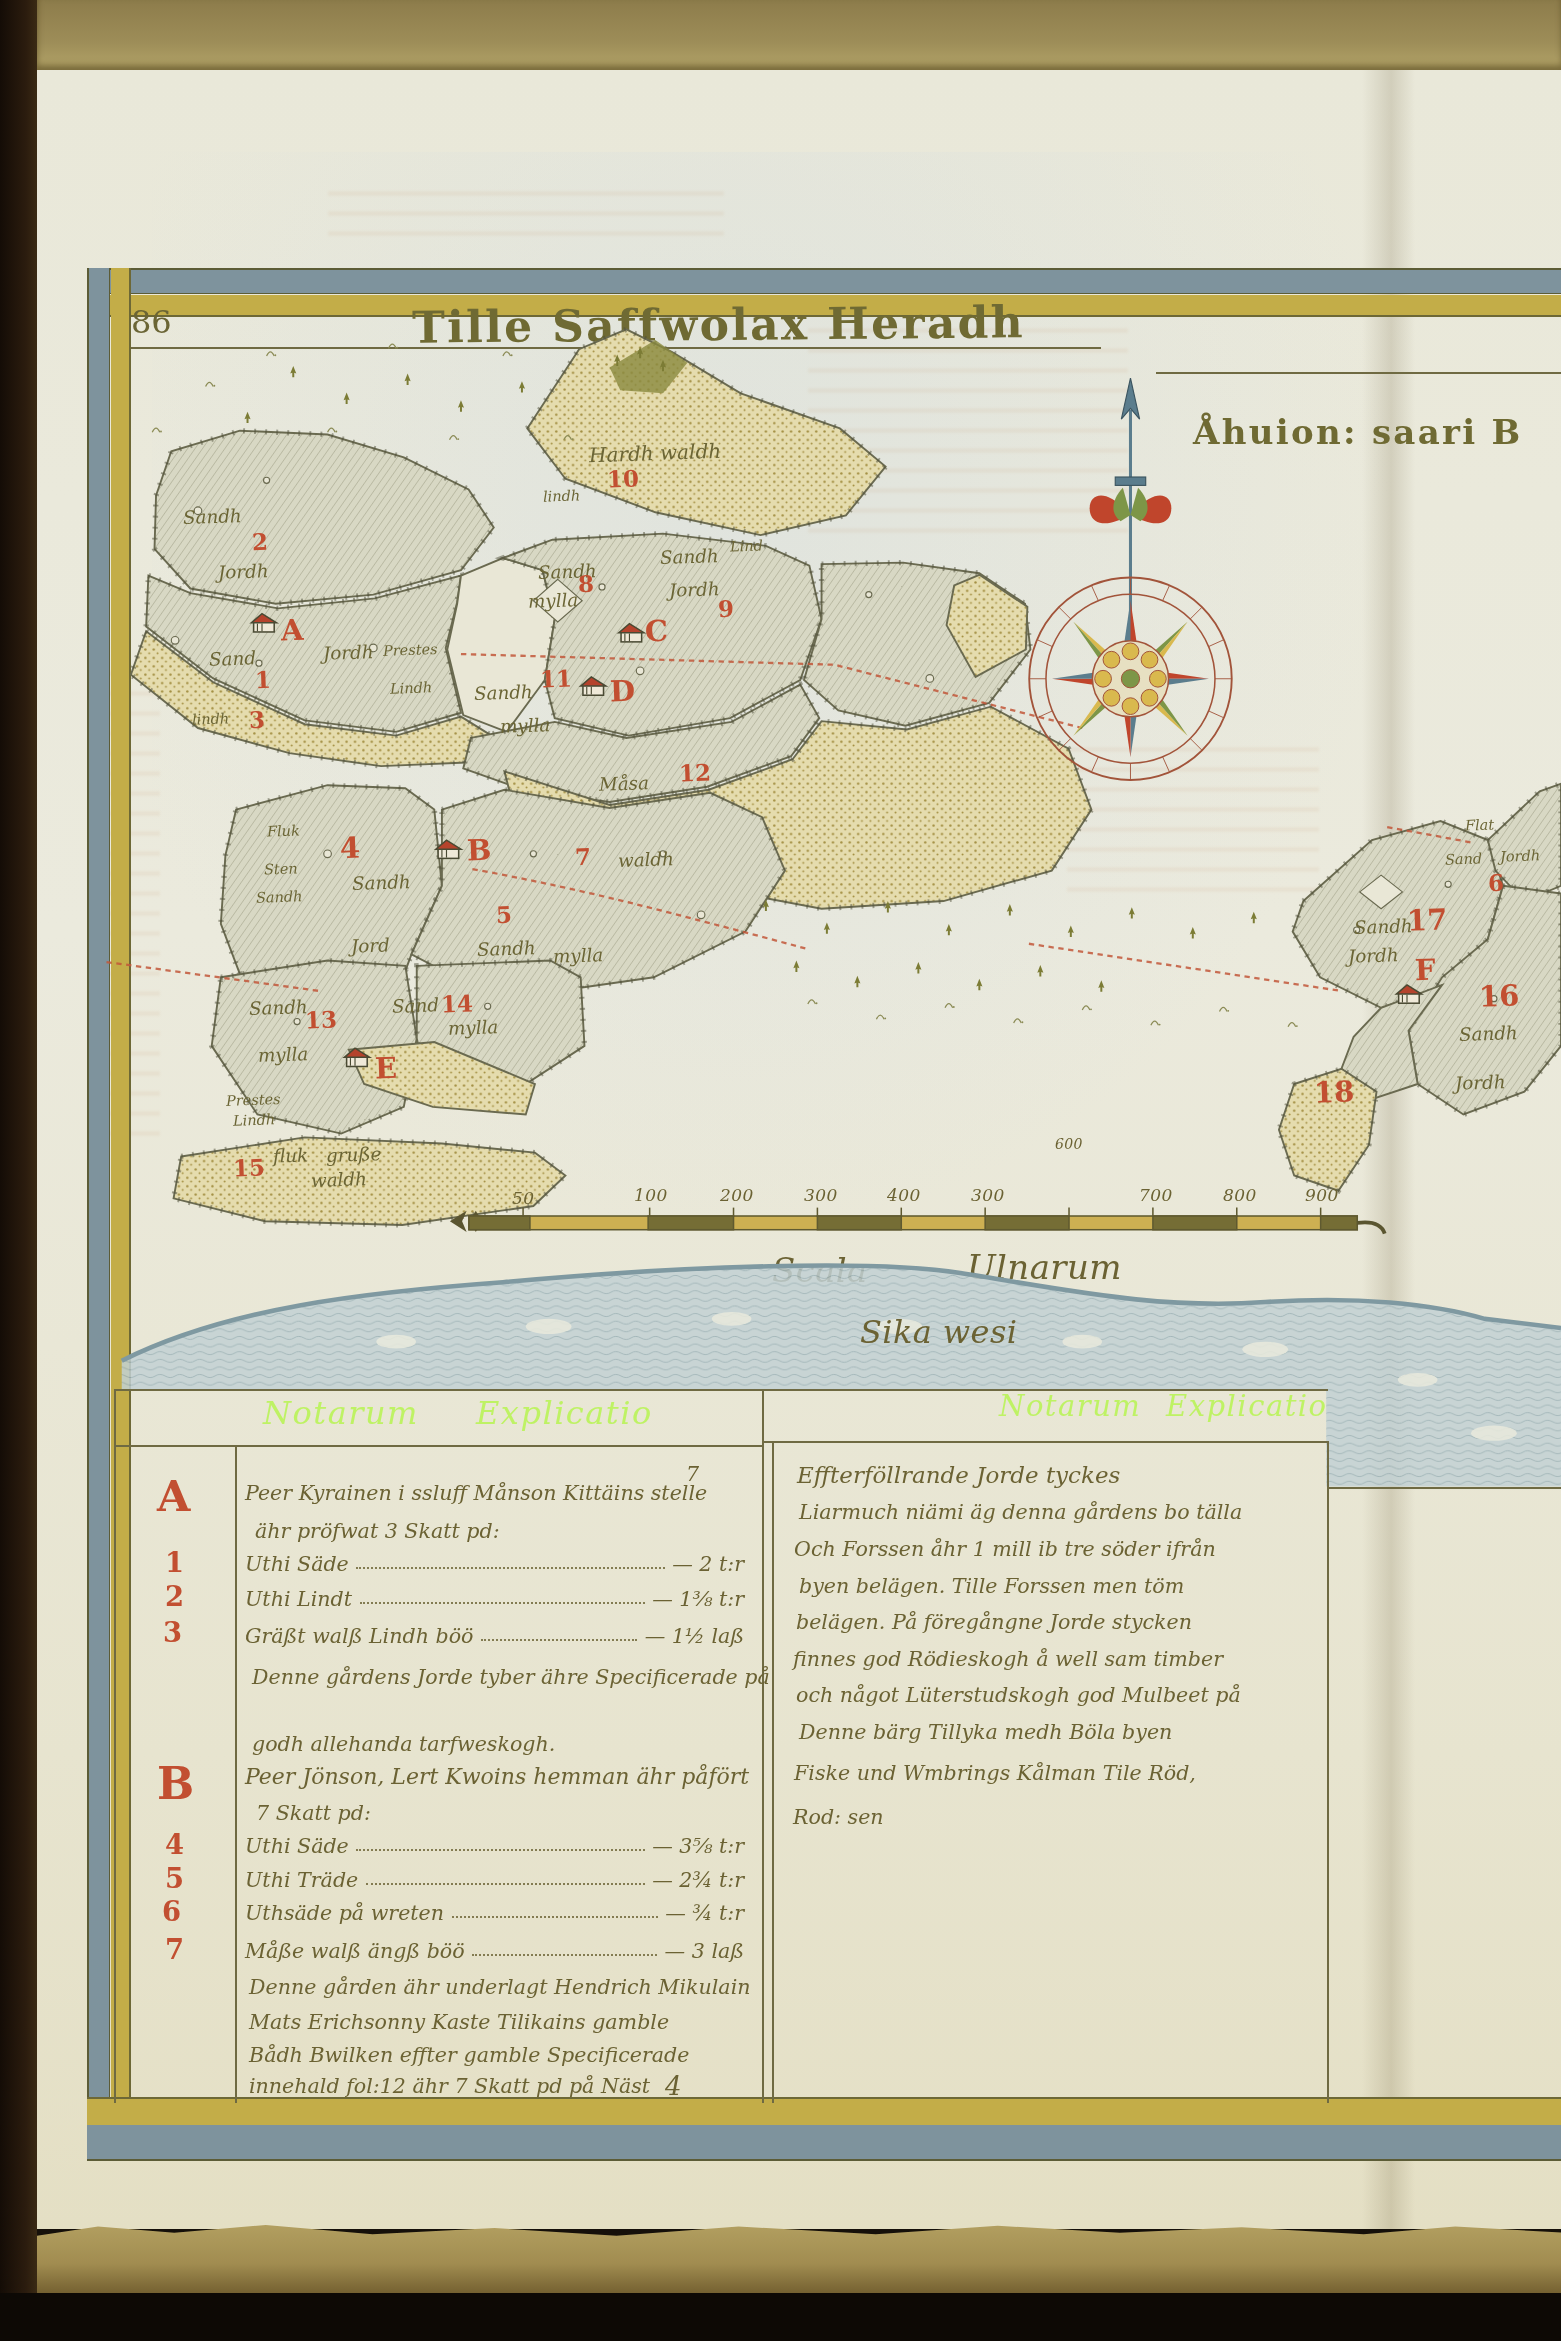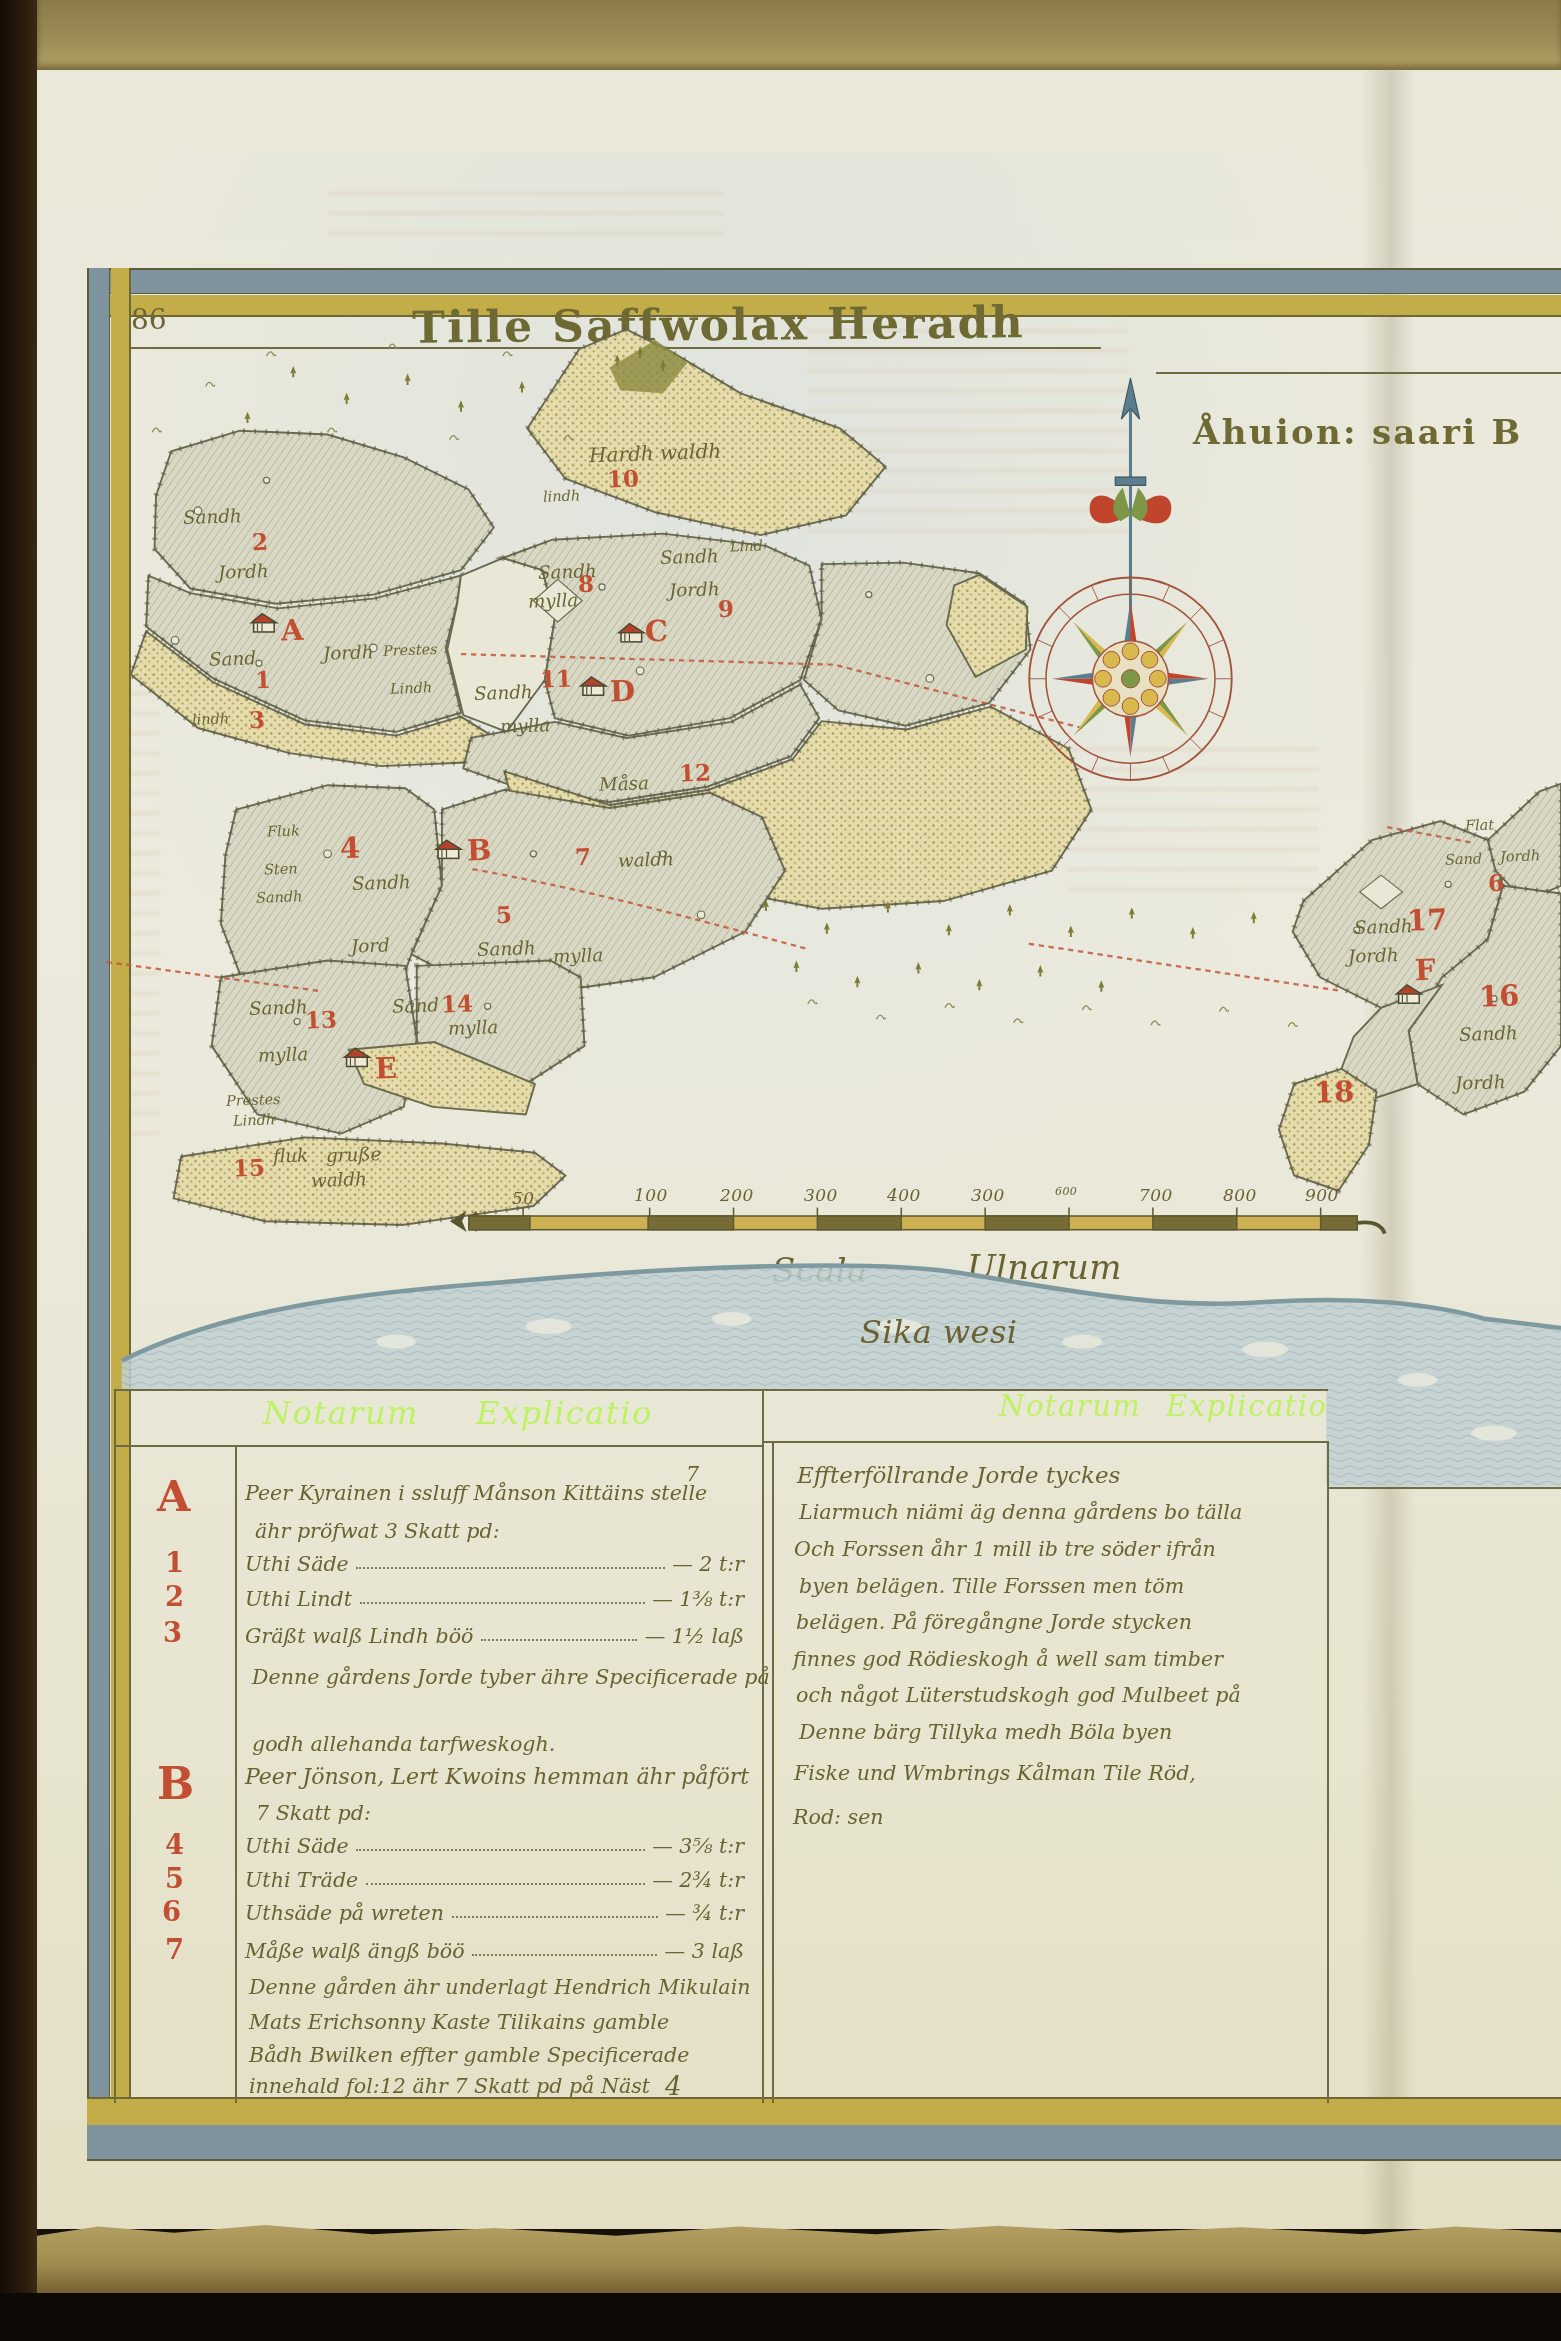--- a/index.html
+++ b/index.html
@@ -67,21 +67,21 @@
 
   <div class="ab frameH" id="fTblue"></div>
   <div class="ab frameH" id="fTyel"></div>
   <div class="ab frameV" id="fLblue"></div>
   <div class="ab frameV" id="fLyel"></div>
   <div class="ab frameH" id="fByel"></div>
   <div class="ab frameH" id="fByel2"></div>
   <div class="ab rule" style="left:131px;top:347px;width:970px;height:2.3px"></div>
   <div class="ab rule" style="left:1156px;top:372px;width:406px;height:2.3px"></div>
 
-  <span class="ab ink" style="left:131px;top:303px;font-size:28px">86</span>
+  <span class="ab ink" style="left:131px;top:303px;font-size:32px">86</span>
   <span class="ab bl" style="left:412px;top:299px;font-size:44px;transform:rotate(-.5deg)">Tille Saffwolax Heradh</span>
   <span class="ab bl" style="left:1193px;top:412px;font-size:34px">Åhuion: saari B</span>
 
   <svg class="ab" style="left:76px;top:320px" width="1485" height="938" viewBox="0 0 1948 1230">
     <defs>
       <pattern id="hatch" width="8" height="8" patternUnits="userSpaceOnUse" patternTransform="rotate(35)">
         <rect width="8" height="8" fill="#d8d8c4"></rect>
         <line x1="0" y1="0" x2="0" y2="8" stroke="#a6a68c" stroke-width="1.4"></line>
       </pattern>
       <pattern id="stip" width="11" height="11" patternUnits="userSpaceOnUse">
@@ -426,21 +426,21 @@
       <line x1="1062" y1="44" x2="1062" y2="56"></line>
         <line x1="1172" y1="44" x2="1172" y2="56"></line>
     </g>
   </svg>
   <span class="ab hand" style="left:512px;top:1188px;font-size:17px">50</span>
   <span class="ab hand" style="left:634px;top:1185px;font-size:17px">100</span>
   <span class="ab hand" style="left:720px;top:1185px;font-size:17px">200</span>
   <span class="ab hand" style="left:804px;top:1185px;font-size:17px">300</span>
   <span class="ab hand" style="left:887px;top:1185px;font-size:17px">400</span>
   <span class="ab hand" style="left:971px;top:1185px;font-size:17px">300</span>
-  <span class="ab hand" style="left:1055px;top:1185px;font-size:11px">600</span>
+  <span class="ab hand" style="left:1055px;top:1136px;font-size:14px">600</span>
   <span class="ab hand" style="left:1139px;top:1185px;font-size:17px">700</span>
   <span class="ab hand" style="left:1223px;top:1185px;font-size:17px">800</span>
   <span class="ab hand" style="left:1305px;top:1185px;font-size:17px">900</span>
   <span class="ab hand" style="left:772px;top:1250px;font-size:34px">Scala</span>
   <span class="ab hand" style="left:967px;top:1247px;font-size:34px">Ulnarum</span>
 
   <svg class="ab" style="left:76px;top:1235px" width="1485" height="263" viewBox="0 0 1948 345">
     <defs>
       <pattern id="wave" width="26" height="10" patternUnits="userSpaceOnUse">
         <rect width="26" height="10" fill="#c2d1d4"></rect>

